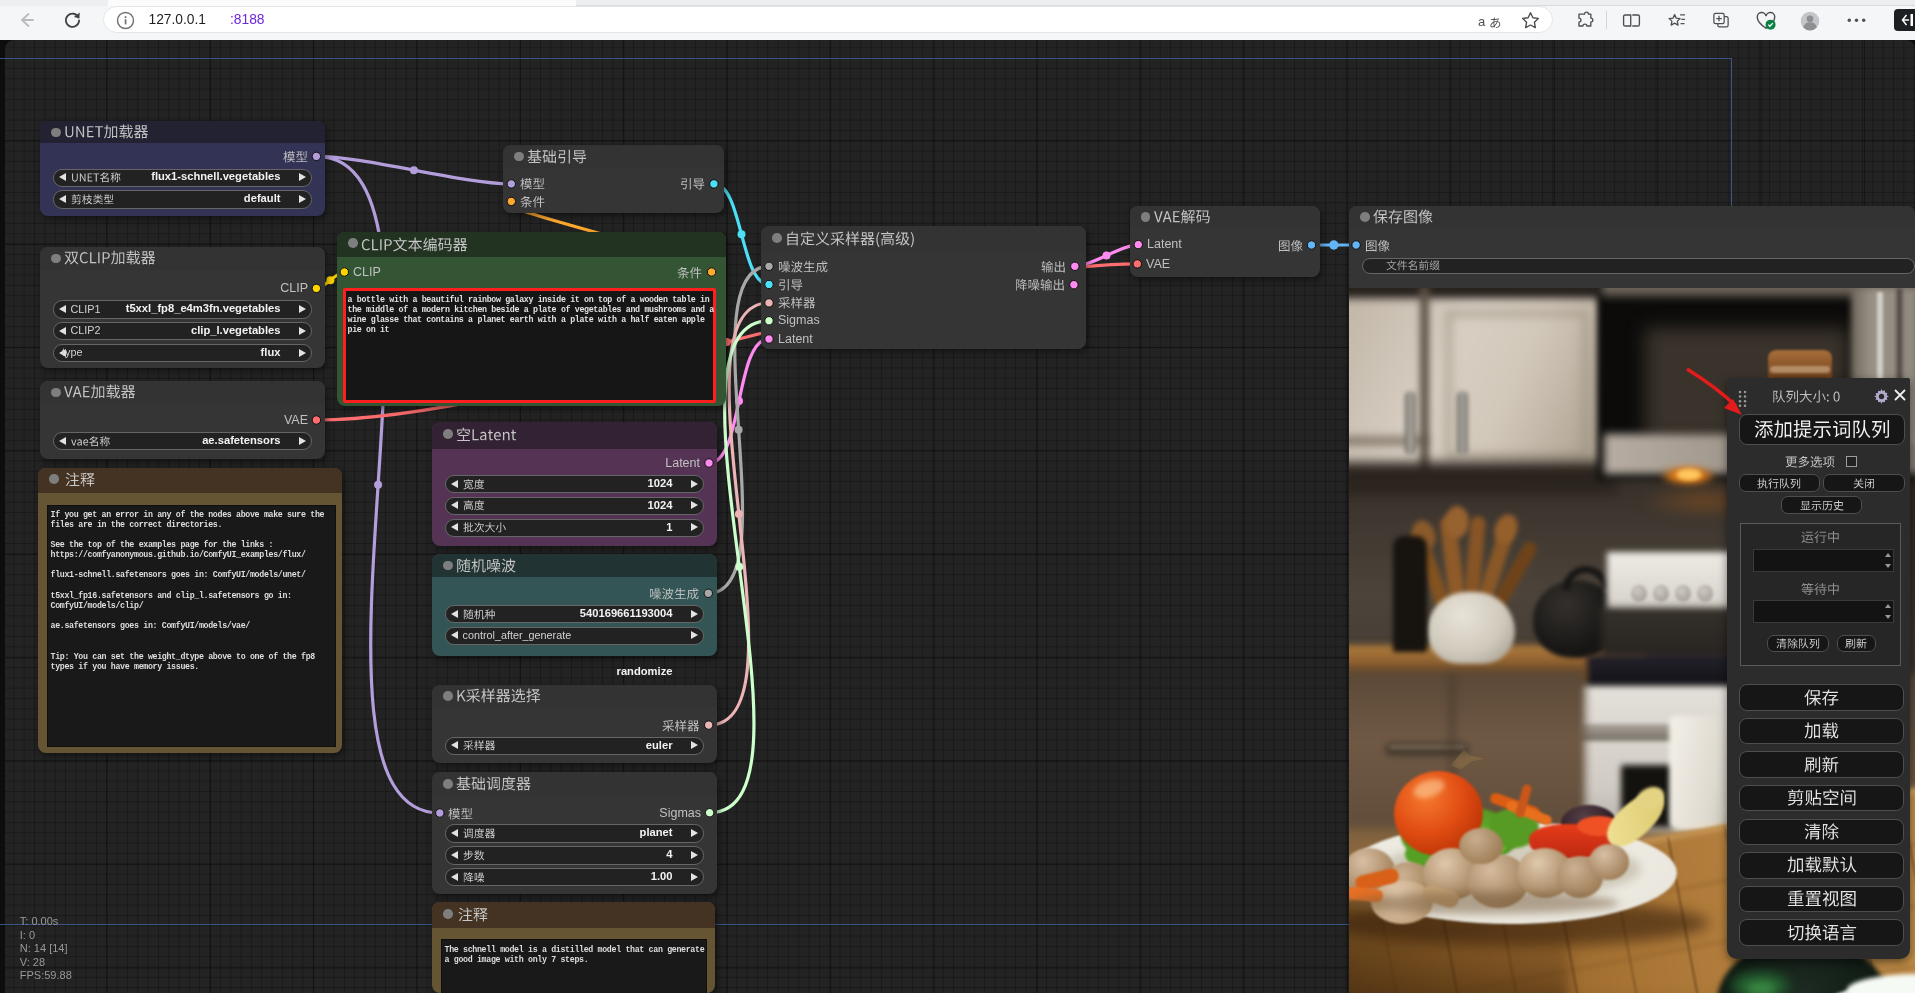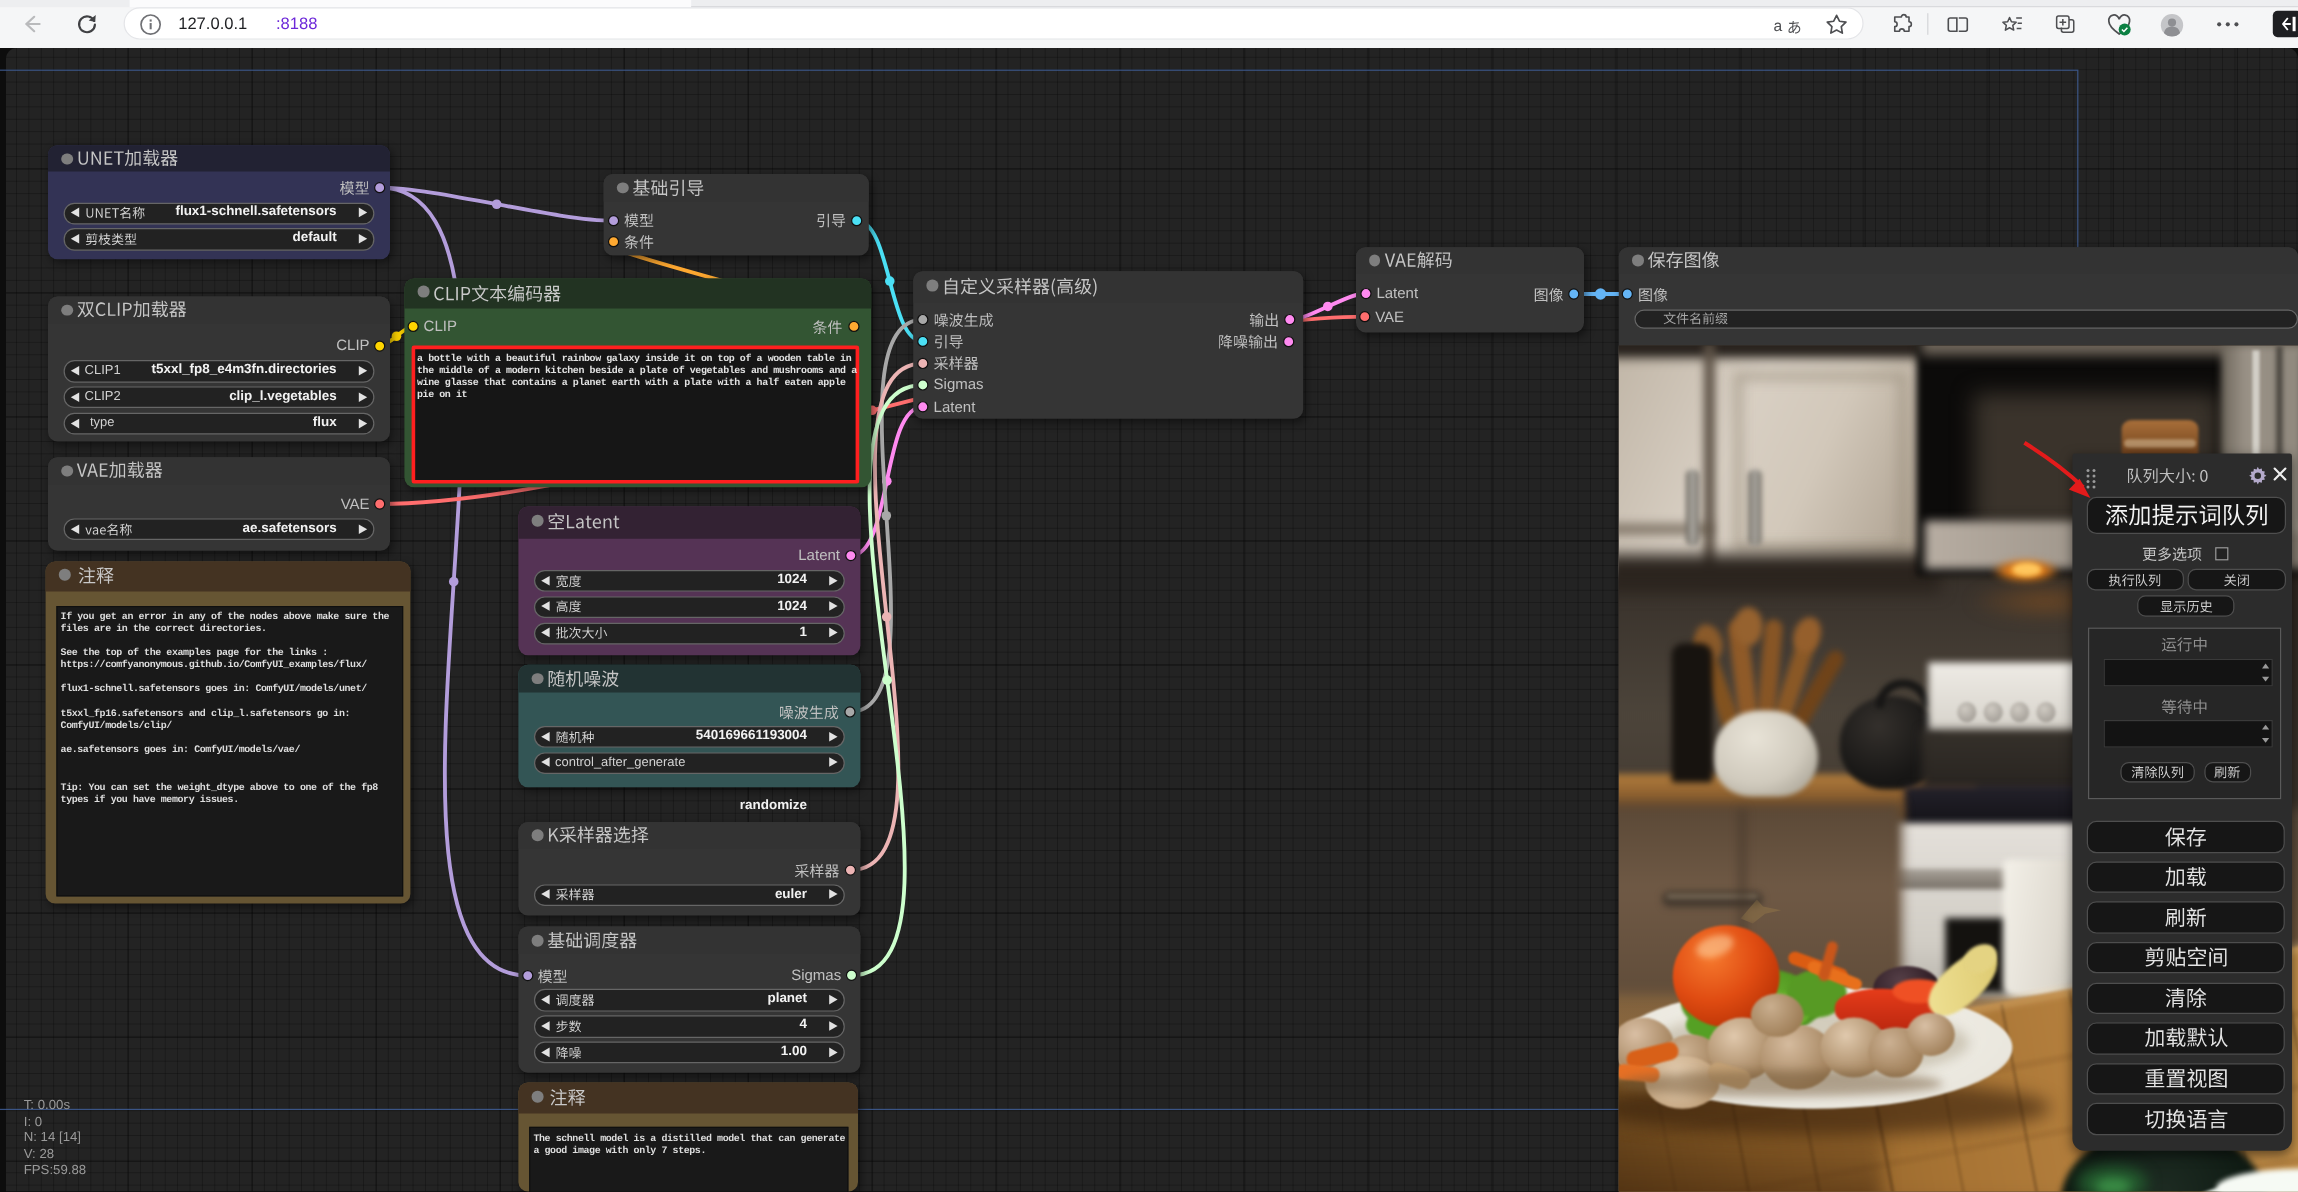--- a/index.html
+++ b/index.html
@@ -100,43 +100,43 @@
     <circle cx="1106.5" cy="255.4" r="4" fill="#ff8af0"></circle>
     <path d="M1311.5 245.0 C1322.7 245.0 1344.9 245.0 1356.1 245.0" stroke="#64B5F6" stroke-width="3.2" fill="none"></path>
     <circle cx="1333.8" cy="245.0" r="4.7" fill="#64B5F6"></circle>
   </svg>
 <div class="abs" style="left:40.2px;top:121.0px;width:285.3px;height:95.0px;background:#333355;border-radius:8px;box-shadow:2px 3px 7px rgba(0,0,0,0.45);z-index:2"></div>
 <div class="abs" style="left:40.2px;top:121.0px;width:285.3px;height:21.7px;background:#222233;border-radius:8px 8px 0 0;z-index:2"></div>
 <div class="abs" style="left:51.2px;top:127.7px;width:9.6px;height:9.6px;border-radius:50%;background:#7e7e7e;z-index:2"></div>
 <div class="abs" style="left:53.2px;top:168.5px;width:259.3px;height:18.4px;background:#222;border:1px solid #666;border-radius:9.2px;z-index:3"></div>
 <div class="abs" style="left:59.0px;top:173.1px;width:0;height:0;border-top:4.6px solid transparent;border-bottom:4.6px solid transparent;border-right:7.6px solid #e2e2e2;z-index:3"></div>
 <div class="abs" style="left:298.9px;top:173.1px;width:0;height:0;border-top:4.6px solid transparent;border-bottom:4.6px solid transparent;border-left:7.6px solid #e2e2e2;z-index:3"></div>
-<div style="position:absolute;right:1634.5px;top:171.4px;font:bold 11.2px 'Liberation Sans', sans-serif;color:#f2f2f2;white-space:nowrap;z-index:4;line-height:1">flux1-schnell.safetensors</div>
+<div style="position:absolute;right:1634.5px;top:171.4px;font:bold 11.2px 'Liberation Sans', sans-serif;color:#f2f2f2;white-space:nowrap;z-index:4;line-height:1">flux1-schnell.vegetables</div>
 <div class="abs" style="left:53.2px;top:190.2px;width:259.3px;height:18.4px;background:#222;border:1px solid #666;border-radius:9.2px;z-index:3"></div>
 <div class="abs" style="left:59.0px;top:194.8px;width:0;height:0;border-top:4.6px solid transparent;border-bottom:4.6px solid transparent;border-right:7.6px solid #e2e2e2;z-index:3"></div>
 <div class="abs" style="left:298.9px;top:194.8px;width:0;height:0;border-top:4.6px solid transparent;border-bottom:4.6px solid transparent;border-left:7.6px solid #e2e2e2;z-index:3"></div>
 <div style="position:absolute;right:1634.5px;top:193.1px;font:bold 11.2px 'Liberation Sans', sans-serif;color:#f2f2f2;white-space:nowrap;z-index:4;line-height:1">default</div>
 <div class="abs" style="left:40.2px;top:247.0px;width:285.3px;height:121.0px;background:#353535;border-radius:8px;box-shadow:2px 3px 7px rgba(0,0,0,0.45);z-index:2"></div>
 <div class="abs" style="left:40.2px;top:247.0px;width:285.3px;height:22.5px;background:#333333;border-radius:8px 8px 0 0;z-index:2"></div>
 <div class="abs" style="left:51.2px;top:253.7px;width:9.6px;height:9.6px;border-radius:50%;background:#7e7e7e;z-index:2"></div>
 <div style="position:absolute;right:1607.0px;top:282.1px;font:normal 12.5px 'Liberation Sans', sans-serif;color:#c0c0c0;white-space:nowrap;z-index:4;line-height:1">CLIP</div>
 <div class="abs" style="left:53.2px;top:300.4px;width:259.3px;height:18.4px;background:#222;border:1px solid #666;border-radius:9.2px;z-index:3"></div>
 <div class="abs" style="left:59.0px;top:305.0px;width:0;height:0;border-top:4.6px solid transparent;border-bottom:4.6px solid transparent;border-right:7.6px solid #e2e2e2;z-index:3"></div>
 <div class="abs" style="left:298.9px;top:305.0px;width:0;height:0;border-top:4.6px solid transparent;border-bottom:4.6px solid transparent;border-left:7.6px solid #e2e2e2;z-index:3"></div>
 <div style="position:absolute;left:70.5px;top:303.7px;font:normal 10.8px 'Liberation Sans', sans-serif;color:#d2d2d2;white-space:nowrap;z-index:4;line-height:1">CLIP1</div>
-<div style="position:absolute;right:1634.5px;top:303.3px;font:bold 11.2px 'Liberation Sans', sans-serif;color:#f2f2f2;white-space:nowrap;z-index:4;line-height:1">t5xxl_fp8_e4m3fn.directories</div>
+<div style="position:absolute;right:1634.5px;top:303.3px;font:bold 11.2px 'Liberation Sans', sans-serif;color:#f2f2f2;white-space:nowrap;z-index:4;line-height:1">t5xxl_fp8_e4m3fn.vegetables</div>
 <div class="abs" style="left:53.2px;top:322.1px;width:259.3px;height:18.4px;background:#222;border:1px solid #666;border-radius:9.2px;z-index:3"></div>
 <div class="abs" style="left:59.0px;top:326.7px;width:0;height:0;border-top:4.6px solid transparent;border-bottom:4.6px solid transparent;border-right:7.6px solid #e2e2e2;z-index:3"></div>
 <div class="abs" style="left:298.9px;top:326.7px;width:0;height:0;border-top:4.6px solid transparent;border-bottom:4.6px solid transparent;border-left:7.6px solid #e2e2e2;z-index:3"></div>
 <div style="position:absolute;left:70.5px;top:325.4px;font:normal 10.8px 'Liberation Sans', sans-serif;color:#d2d2d2;white-space:nowrap;z-index:4;line-height:1">CLIP2</div>
 <div style="position:absolute;right:1634.5px;top:325.0px;font:bold 11.2px 'Liberation Sans', sans-serif;color:#f2f2f2;white-space:nowrap;z-index:4;line-height:1">clip_l.vegetables</div>
 <div class="abs" style="left:53.2px;top:343.9px;width:259.3px;height:18.4px;background:#222;border:1px solid #666;border-radius:9.2px;z-index:3"></div>
 <div class="abs" style="left:59.0px;top:348.5px;width:0;height:0;border-top:4.6px solid transparent;border-bottom:4.6px solid transparent;border-right:7.6px solid #e2e2e2;z-index:3"></div>
 <div class="abs" style="left:298.9px;top:348.5px;width:0;height:0;border-top:4.6px solid transparent;border-bottom:4.6px solid transparent;border-left:7.6px solid #e2e2e2;z-index:3"></div>
-<div style="position:absolute;left:75px;top:347.2px;font:normal 10.8px 'Liberation Sans', sans-serif;color:#d2d2d2;white-space:nowrap;z-index:4;line-height:1">type</div>
+<div style="position:absolute;left:62px;top:347.2px;font:normal 10.8px 'Liberation Sans', sans-serif;color:#d2d2d2;white-space:nowrap;z-index:4;line-height:1">type</div>
 <div style="position:absolute;right:1634.5px;top:346.8px;font:bold 11.2px 'Liberation Sans', sans-serif;color:#f2f2f2;white-space:nowrap;z-index:4;line-height:1">flux</div>
 <div class="abs" style="left:40.2px;top:381.0px;width:285.3px;height:78.0px;background:#353535;border-radius:8px;box-shadow:2px 3px 7px rgba(0,0,0,0.45);z-index:2"></div>
 <div class="abs" style="left:40.2px;top:381.0px;width:285.3px;height:22.5px;background:#333333;border-radius:8px 8px 0 0;z-index:2"></div>
 <div class="abs" style="left:51.2px;top:387.7px;width:9.6px;height:9.6px;border-radius:50%;background:#7e7e7e;z-index:2"></div>
 <div style="position:absolute;right:1607.0px;top:413.6px;font:normal 12.5px 'Liberation Sans', sans-serif;color:#c0c0c0;white-space:nowrap;z-index:4;line-height:1">VAE</div>
 <div class="abs" style="left:53.2px;top:431.9px;width:259.3px;height:18.4px;background:#222;border:1px solid #666;border-radius:9.2px;z-index:3"></div>
 <div class="abs" style="left:59.0px;top:436.5px;width:0;height:0;border-top:4.6px solid transparent;border-bottom:4.6px solid transparent;border-right:7.6px solid #e2e2e2;z-index:3"></div>
 <div class="abs" style="left:298.9px;top:436.5px;width:0;height:0;border-top:4.6px solid transparent;border-bottom:4.6px solid transparent;border-left:7.6px solid #e2e2e2;z-index:3"></div>
 <div style="position:absolute;right:1634.5px;top:434.8px;font:bold 11.2px 'Liberation Sans', sans-serif;color:#f2f2f2;white-space:nowrap;z-index:4;line-height:1">ae.safetensors</div>
 <div class="abs" style="left:38.0px;top:467.6px;width:304.0px;height:285.5px;background:#665533;border-radius:8px;box-shadow:2px 3px 7px rgba(0,0,0,0.45);z-index:2"></div>

